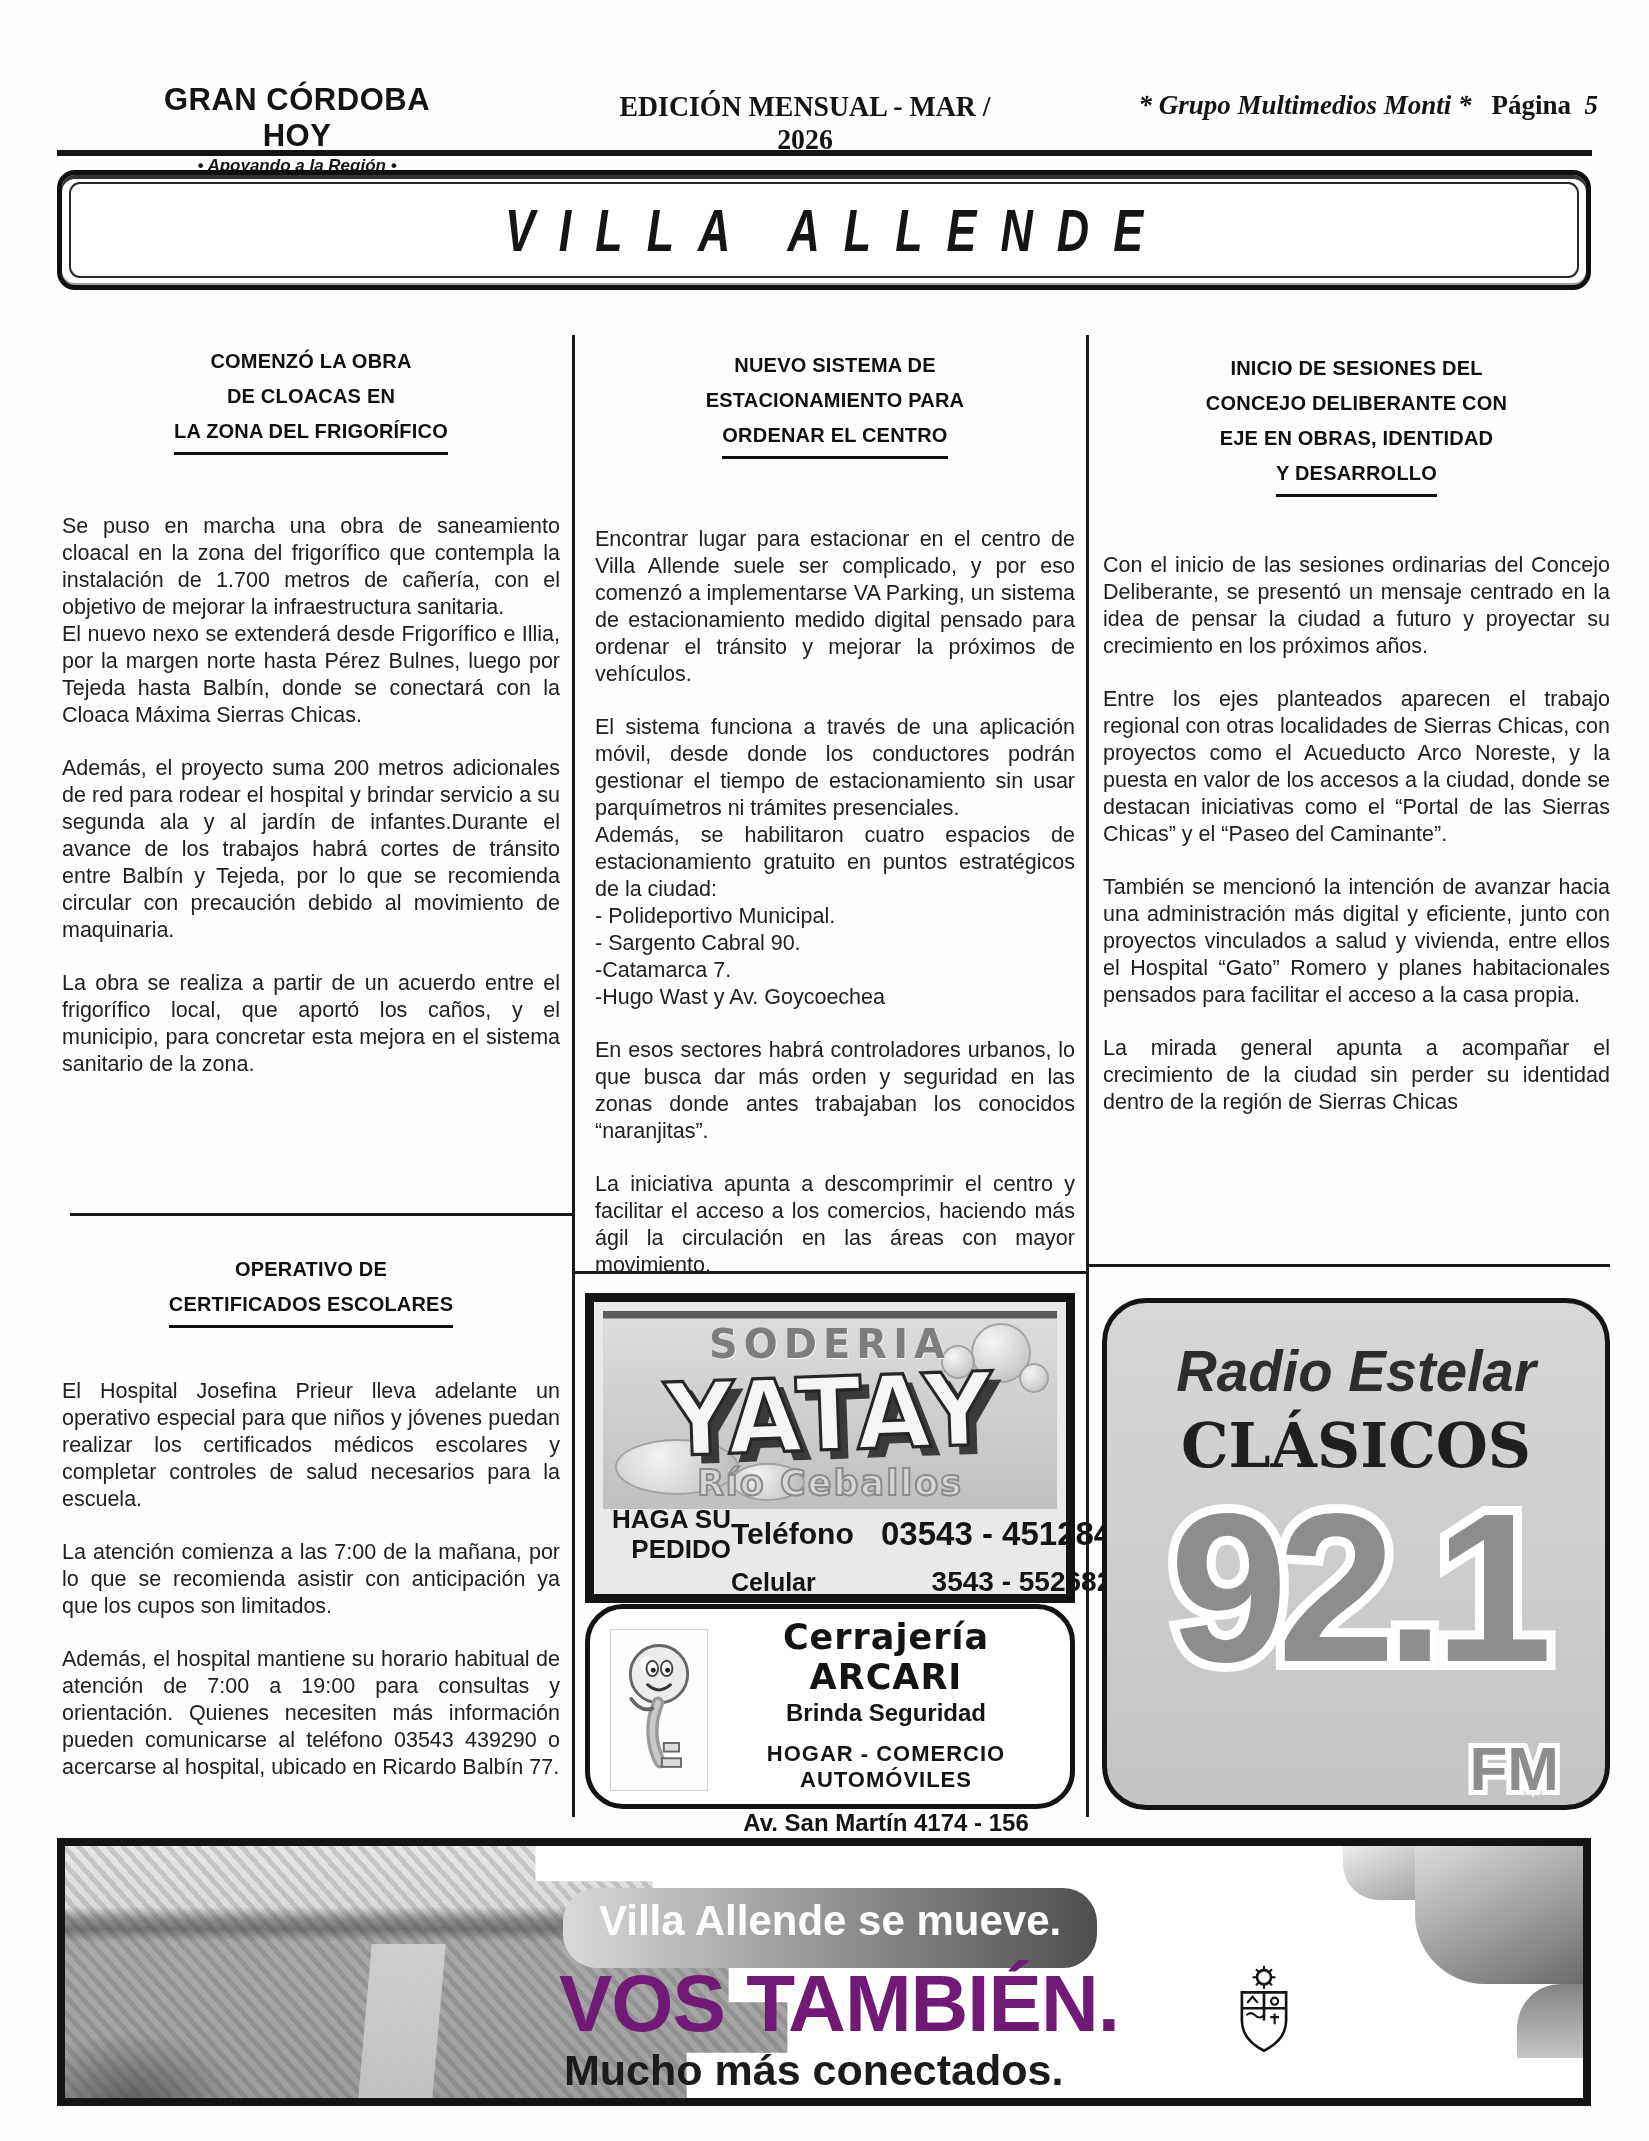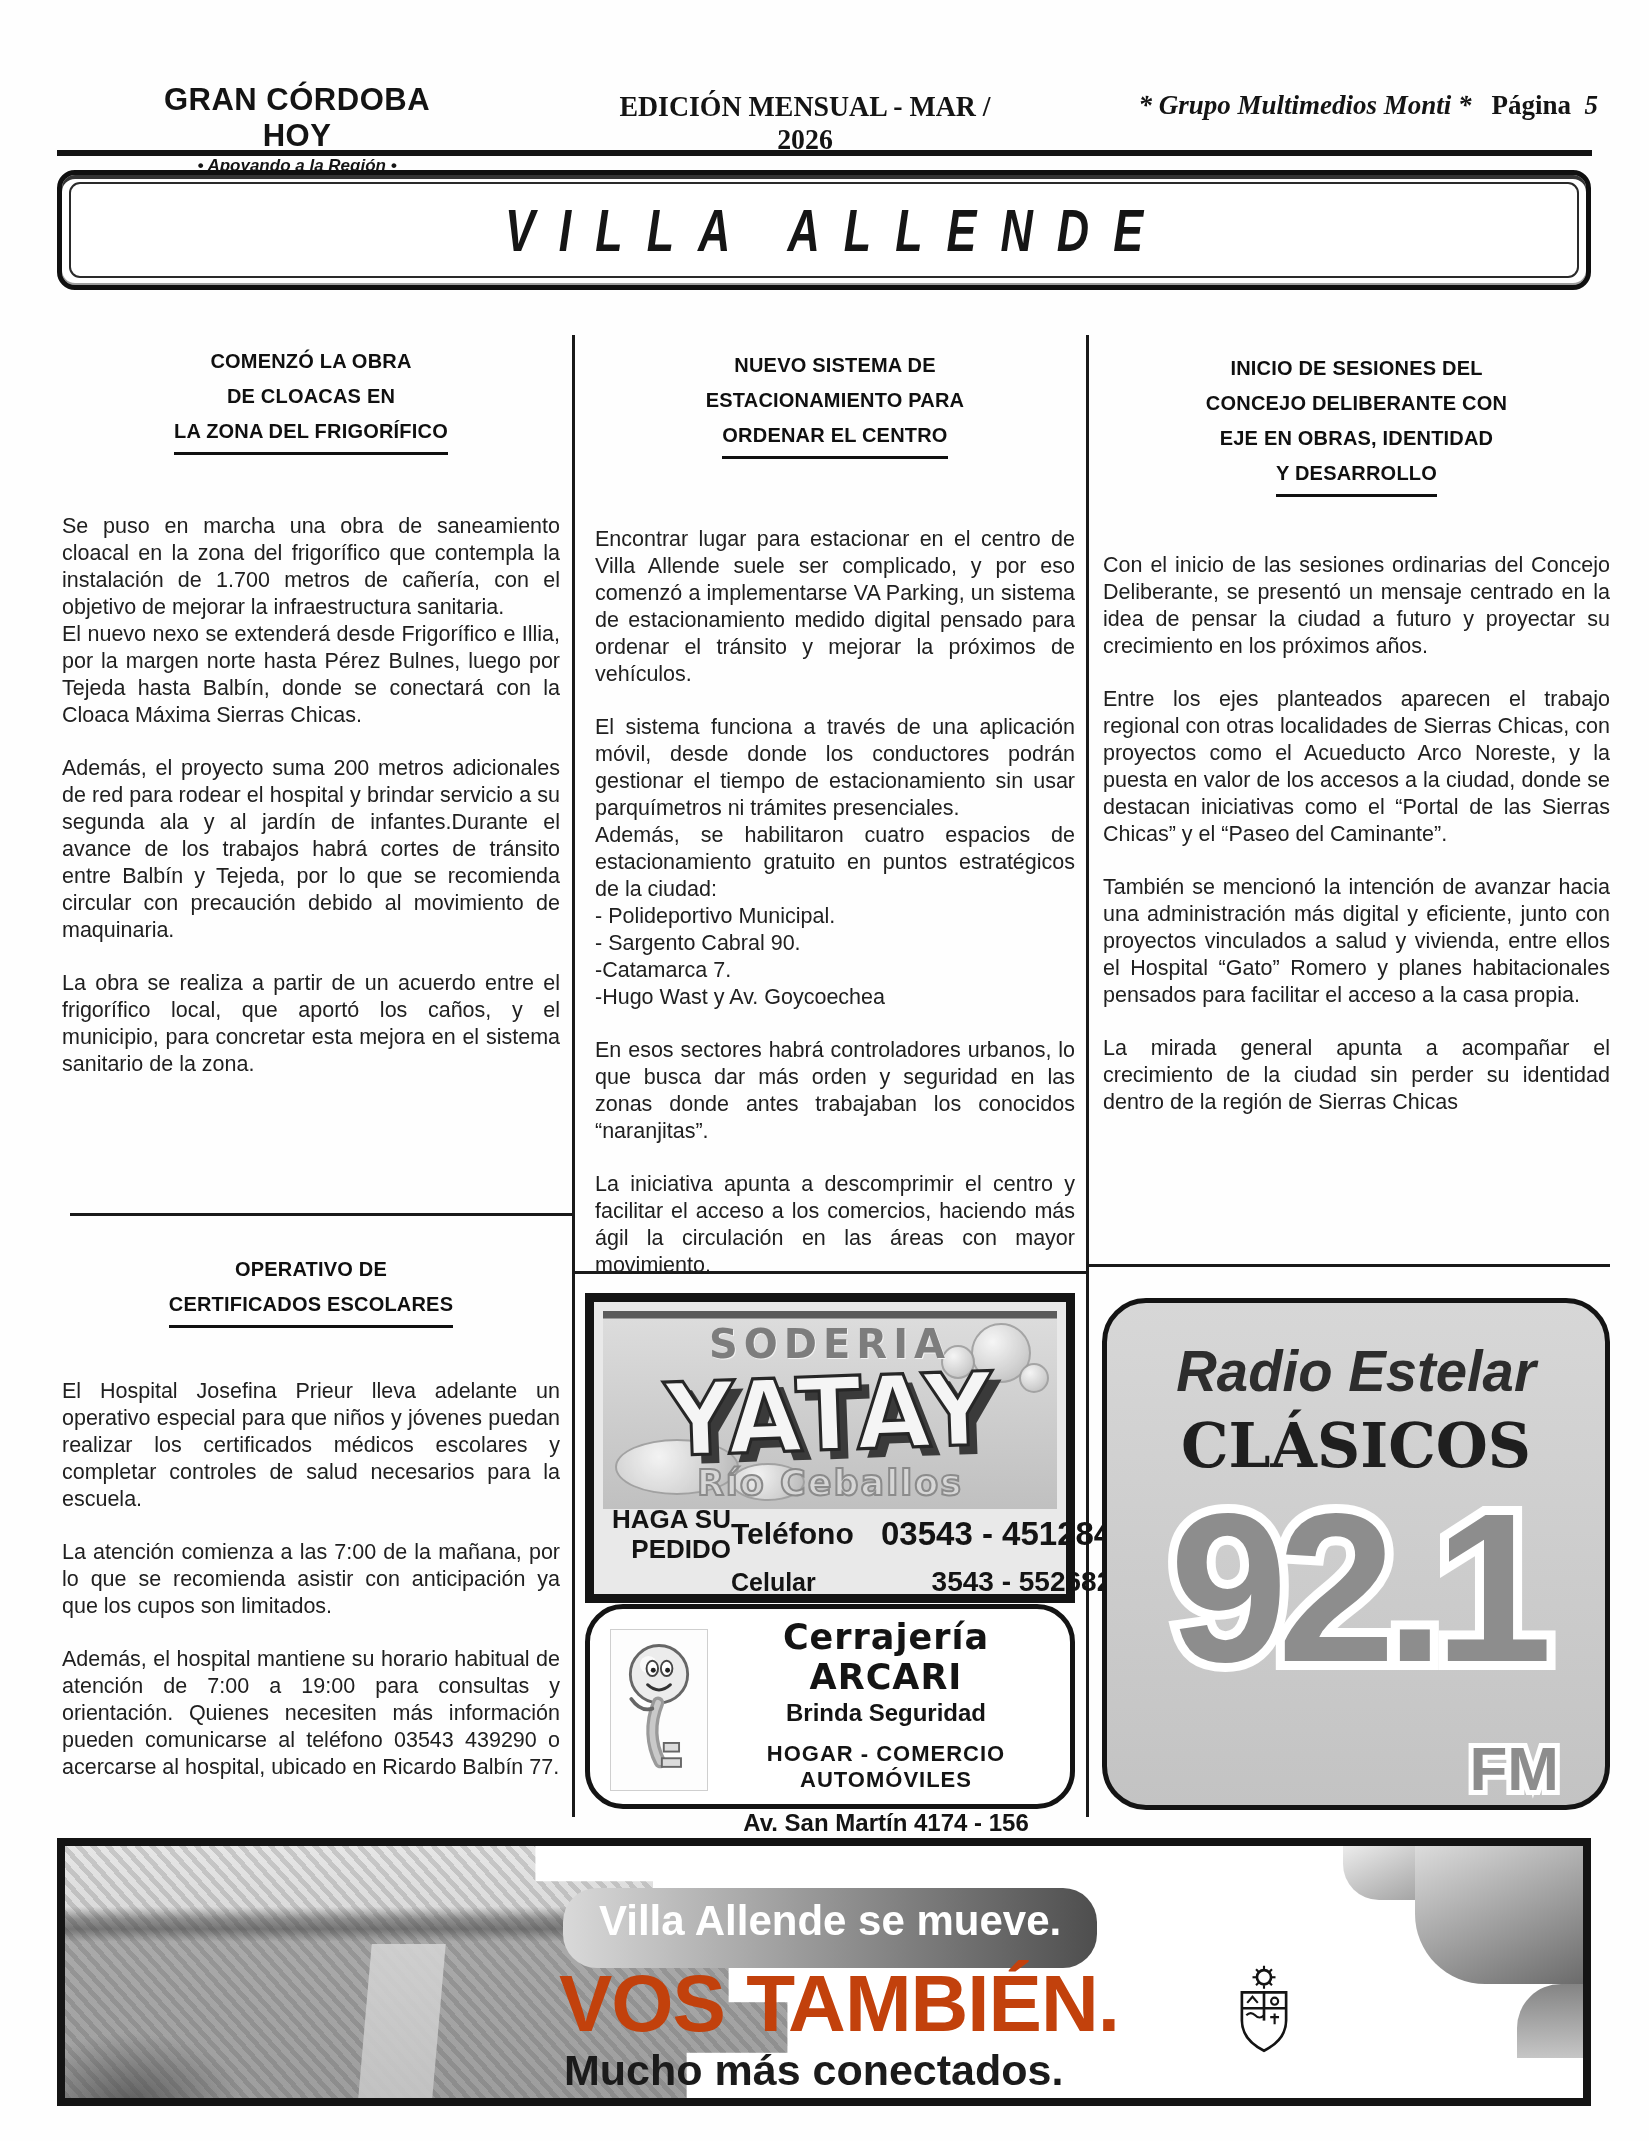--- a/index.html
+++ b/index.html
@@ -96,21 +96,21 @@
   .muni .photo{position:absolute;left:0;top:0;bottom:0;width:840px;
         background:
           radial-gradient(160px 100px at 8% 102%, rgba(75,75,75,.75), transparent 70%),
           repeating-linear-gradient(48deg, rgba(96,96,96,.28) 0 5px, rgba(160,160,160,.12) 5px 11px),
           linear-gradient(180deg,#f0f0f0 0%,#e3e3e3 24%,#8d8d8d 29%,#707070 33%,#ababab 38%,#9d9d9d 100%);
         clip-path:polygon(0 0,56% 0,56% 14%,70% 14%,70% 30%,79% 30%,79% 62%,86% 62%,86% 82%,74% 82%,74% 100%,0 100%);}
   .muni .road{position:absolute;left:300px;top:98px;bottom:0;width:74px;transform:skewX(-5deg);
         background:linear-gradient(180deg,#d3d3d3,#c6c6c6);opacity:.9;}
   .muni .pill{position:absolute;left:498px;top:42px;height:80px;line-height:66px;padding:0 36px;border-radius:34px;
         background:linear-gradient(90deg,#d9d9d9,#9a9a9a 45%,#4e4e4e);color:#fff;font-size:42px;font-weight:800;white-space:nowrap;}
-  .muni .head{position:absolute;left:494px;top:112px;font-size:80px;font-weight:800;letter-spacing:-1px;color:#c2410c;white-space:nowrap;}
+  .muni .head{position:absolute;left:494px;top:112px;font-size:80px;font-weight:800;letter-spacing:-1px;color:#701a75;white-space:nowrap;}
   .muni .sub{position:absolute;left:499px;top:200px;font-size:43px;font-weight:800;color:#1b1b1b;white-space:nowrap;}
   .muni .logo{position:absolute;left:1168px;top:118px;display:flex;align-items:center;gap:14px;}
   .muni .logo .lt .l1{font-size:27px;color:#141414;line-height:28px;}
   .muni .logo .lt .l2{font-size:42px;font-weight:800;color:#141414;line-height:42px;letter-spacing:-.5px;}
   .deco-a{position:absolute;right:0;top:0;width:168px;height:138px;border-bottom-left-radius:70px;
         background:linear-gradient(155deg,#dcdcdc,#6b6b6b);}
   .deco-b{position:absolute;right:168px;top:0;width:72px;height:54px;border-bottom-left-radius:36px;
         background:linear-gradient(155deg,#ececec,#a5a5a5);}
   .deco-c{position:absolute;right:0;top:138px;width:66px;height:74px;border-top-left-radius:44px;
         background:linear-gradient(180deg,#848484,#c6c6c6);}

